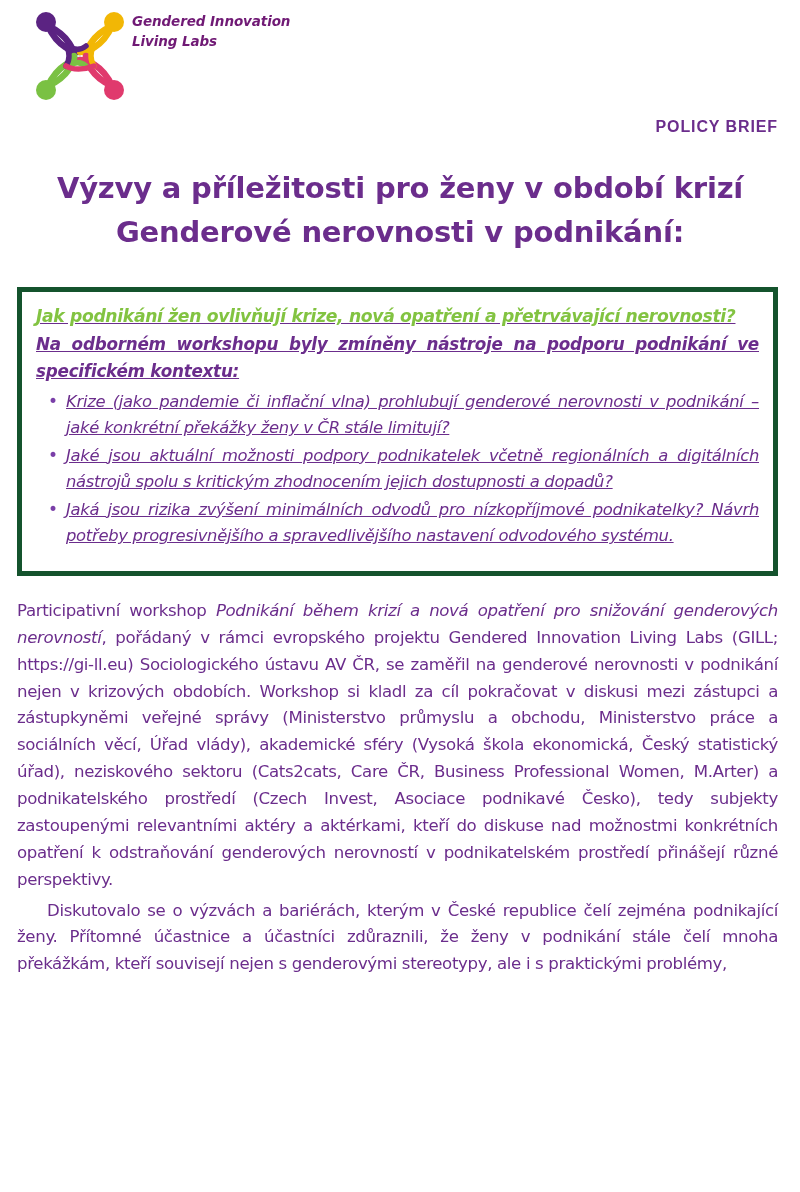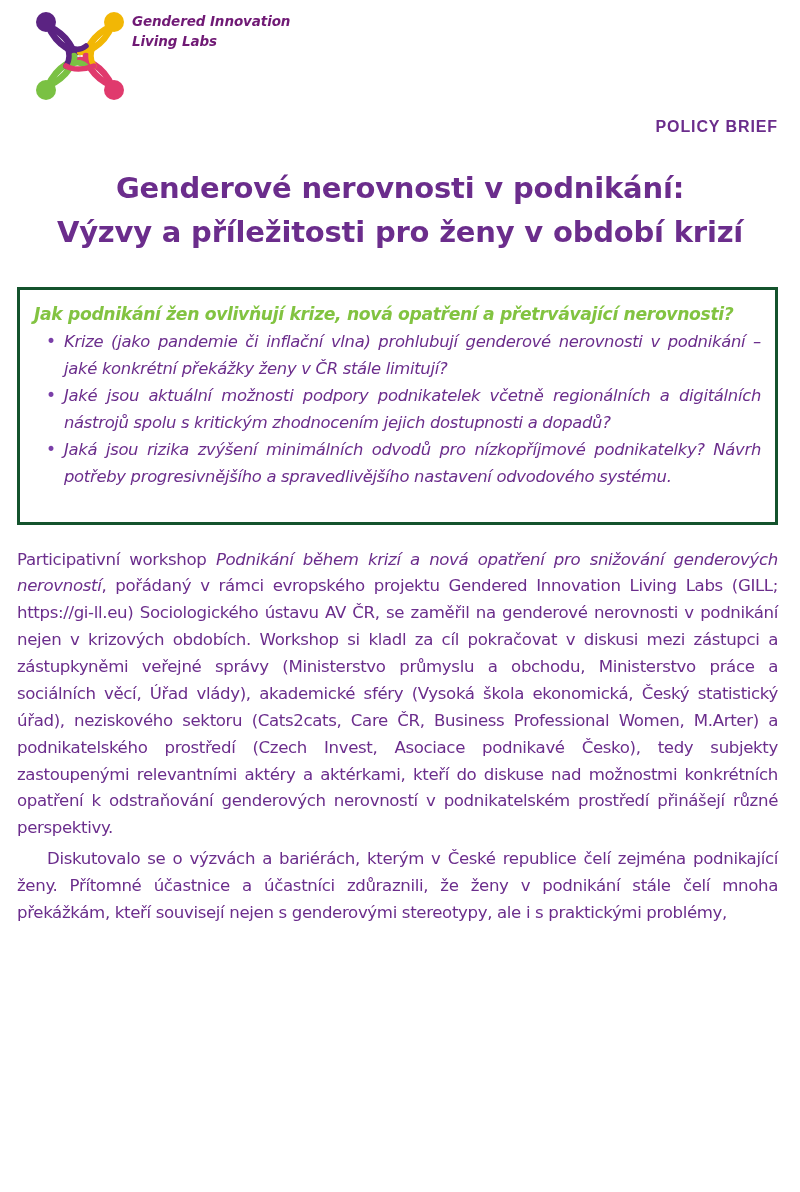--- a/index.html
+++ b/index.html
@@ -84,22 +84,23 @@
     font-size: 18.5px;
     line-height: 1.5;
     color: #6b2d8c;
     margin-top: 10px;
     letter-spacing: -0.3px;
   }
 
   
   .callout {
     margin: 33px 22px 0 17px;
-    border: 3px solid #14532d;
-    padding: 12px 14px 30px 14px;
+    border: 5px solid #14532d;
+    padding: 12px 14px 20px 14px;
+    text-decoration: underline;
   }
   .callout-heading {
     font-family: "DejaVu Sans", sans-serif;
     font-style: italic;
     font-weight: bold;
     font-size: 17.2px;
     line-height: 1.45;
     color: #82c341;
     letter-spacing: -0.35px;
     margin-bottom: 2px;
@@ -207,26 +208,27 @@
     <span class="wordmark">
       <div class="wordmark-sub">Gendered Innovation</div>
       <div class="wordmark-sub">Living Labs</div>
     </span>
   </div>
 
   <div class="policy-brief">POLICY BRIEF</div>
 </div>
 
 <div class="title-block">
+  <div class="title-line">Výzvy a příležitosti pro ženy v období krizí</div>
   <div class="title-line">Genderové nerovnosti v podnikání:</div>
-  <div class="title-line">Výzvy a příležitosti pro ženy v období krizí</div>
 </div>
 
 <div class="callout">
   <div class="callout-heading">Jak podnikání žen ovlivňují krize, nová opatření a přetrvávající nerovnosti?</div>
+  <div class="callout-sub">Na odborném workshopu byly zmíněny nástroje na podporu podnikání ve specifickém kontextu:</div>
   <ul class="callout-list">
     <li>Krize (jako pandemie či inflační vlna) prohlubují genderové nerovnosti v podnikání – jaké konkrétní překážky ženy v ČR stále limitují?</li>
     <li>Jaké jsou aktuální možnosti podpory podnikatelek včetně regionálních a digitálních nástrojů spolu s kritickým zhodnocením jejich dostupnosti a dopadů?</li>
     <li>Jaká jsou rizika zvýšení minimálních odvodů pro nízkopříjmové podnikatelky? Návrh potřeby progresivnějšího a spravedlivějšího nastavení odvodového systému.</li>
   </ul>
 </div>
 
 <div class="body-text">
   <p><span>Participativní workshop </span><span class="ital">Podnikání během krizí a nová opatření pro snižování genderových nerovností</span><span>, pořádaný v rámci evropského projektu Gendered Innovation Living Labs (GILL; https://gi-ll.eu) Sociologického ústavu AV ČR, se zaměřil na genderové nerovnosti v podnikání nejen v krizových obdobích. Workshop si kladl za cíl pokračovat v diskusi mezi zástupci a zástupkyněmi veřejné správy (Ministerstvo průmyslu a obchodu, Ministerstvo práce a sociálních věcí, Úřad vlády), akademické sféry (Vysoká škola ekonomická, Český statistický úřad), neziskového sektoru (Cats2cats, Care ČR, Business Professional Women, M.Arter) a podnikatelského prostředí (Czech Invest, Asociace podnikavé Česko), tedy subjekty zastoupenými relevantními aktéry a aktérkami, kteří do diskuse nad možnostmi konkrétních opatření k odstraňování genderových nerovností v podnikatelském prostředí přinášejí různé perspektivy.</span></p>
   <p class="indented">Diskutovalo se o výzvách a bariérách, kterým v České republice čelí zejména podnikající ženy. Přítomné účastnice a účastníci zdůraznili, že ženy v podnikání stále čelí mnoha překážkám, kteří souvisejí nejen s genderovými stereotypy, ale i s praktickými problémy,</p>

